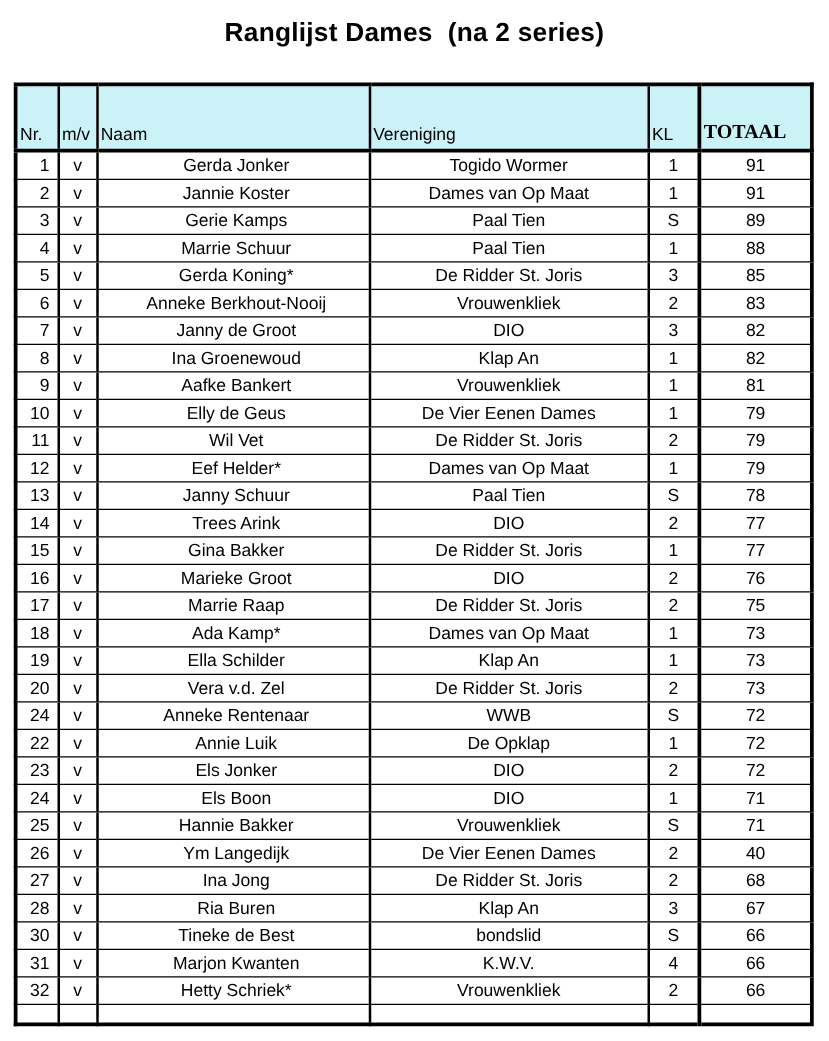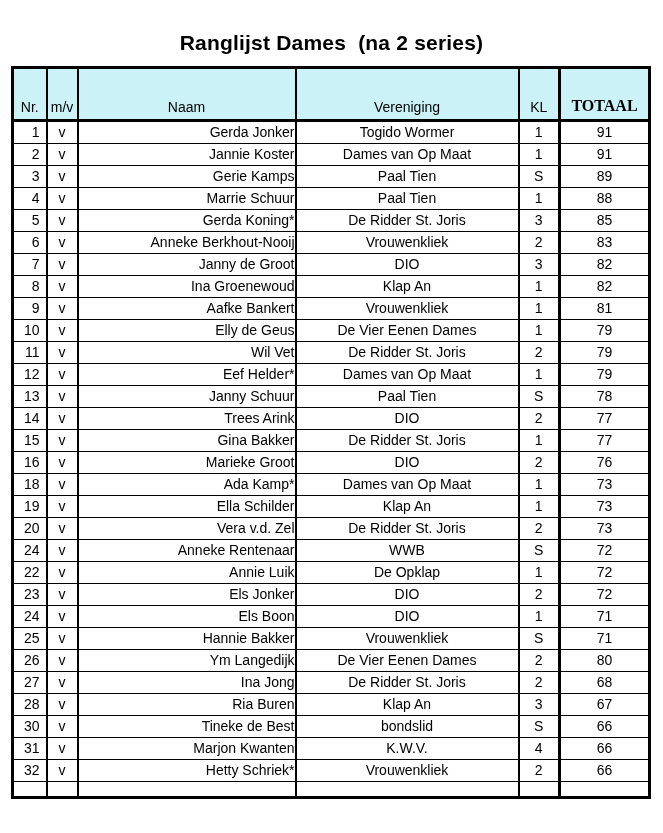--- a/index.html
+++ b/index.html
@@ -10,21 +10,21 @@
   }
   html,body{
     margin:0;padding:0;
     width:663px;height:833px;
     overflow:hidden;
     background:var(--page-bg);
     color:var(--text-col);
     font-family:"Liberation Sans", sans-serif;
   }
   .title{
-    margin:16px;
+    margin:0;
     padding-top:15px;
     text-align:center;
     font-weight:bold;
     font-size:21px;
     white-space:pre;
     letter-spacing:0.2px;
   }
   table.ranking{
     position:absolute;
     left:11px;
@@ -44,21 +44,21 @@
     border:2px solid var(--border-col);
     border-top-width:1px;
     border-bottom-width:1px;
     overflow:hidden;
     white-space:nowrap;
   }
   th{
     background:var(--header-bg);
     height:46px;
     vertical-align:bottom;
-    text-align:center;
+    text-align:left;
     font-weight:normal;
     font-size:14px;
     padding:0 2px 4px 2px;
     border-top-width:3px;
     border-bottom-width:3px;
   }
   th.col-totaal{
     font-weight:bold;
     font-size:16px;
     border-left-width:3px;
@@ -66,21 +66,21 @@
     font-family:Liberation Serif, serif;
   }
   td{
     height:21px;
     line-height:21px;
     font-size:14px;
     padding:0;
     text-align:center;
   }
   td.col-nr{text-align:right;padding-right:6px}
-  td.col-naam{text-align:right;padding-left:5px}
+  td.col-naam{text-align:center;padding-left:5px}
   td.col-totaal{border-left-width:3px;border-right-width:3px}
   tr.partial-row td{height:14px;line-height:14px}
 </style>
 </head>
 <body>
 
 <h1 class="title">Ranglijst Dames  (na 2 series)</h1>
 
 <table class="ranking">
   <colgroup>
@@ -224,20 +224,28 @@
       </tr>
       <tr>
         <td class="col-nr">16</td>
         <td class="col-mv">v</td>
         <td class="col-naam">Marieke Groot</td>
         <td class="col-vereniging">DIO</td>
         <td class="col-kl">2</td>
         <td class="col-totaal">76</td>
       </tr>
       <tr>
+        <td class="col-nr">17</td>
+        <td class="col-mv">v</td>
+        <td class="col-naam">Marrie Raap</td>
+        <td class="col-vereniging">De Ridder St. Joris</td>
+        <td class="col-kl">2</td>
+        <td class="col-totaal">75</td>
+      </tr>
+      <tr>
         <td class="col-nr">18</td>
         <td class="col-mv">v</td>
         <td class="col-naam">Ada Kamp*</td>
         <td class="col-vereniging">Dames van Op Maat</td>
         <td class="col-kl">1</td>
         <td class="col-totaal">73</td>
       </tr>
       <tr>
         <td class="col-nr">19</td>
         <td class="col-mv">v</td>
@@ -293,21 +301,21 @@
         <td class="col-vereniging">Vrouwenkliek</td>
         <td class="col-kl">S</td>
         <td class="col-totaal">71</td>
       </tr>
       <tr>
         <td class="col-nr">26</td>
         <td class="col-mv">v</td>
         <td class="col-naam">Ym Langedijk</td>
         <td class="col-vereniging">De Vier Eenen Dames</td>
         <td class="col-kl">2</td>
-        <td class="col-totaal">80</td>
+        <td class="col-totaal">40</td>
       </tr>
       <tr>
         <td class="col-nr">27</td>
         <td class="col-mv">v</td>
         <td class="col-naam">Ina Jong</td>
         <td class="col-vereniging">De Ridder St. Joris</td>
         <td class="col-kl">2</td>
         <td class="col-totaal">68</td>
       </tr>
       <tr>

